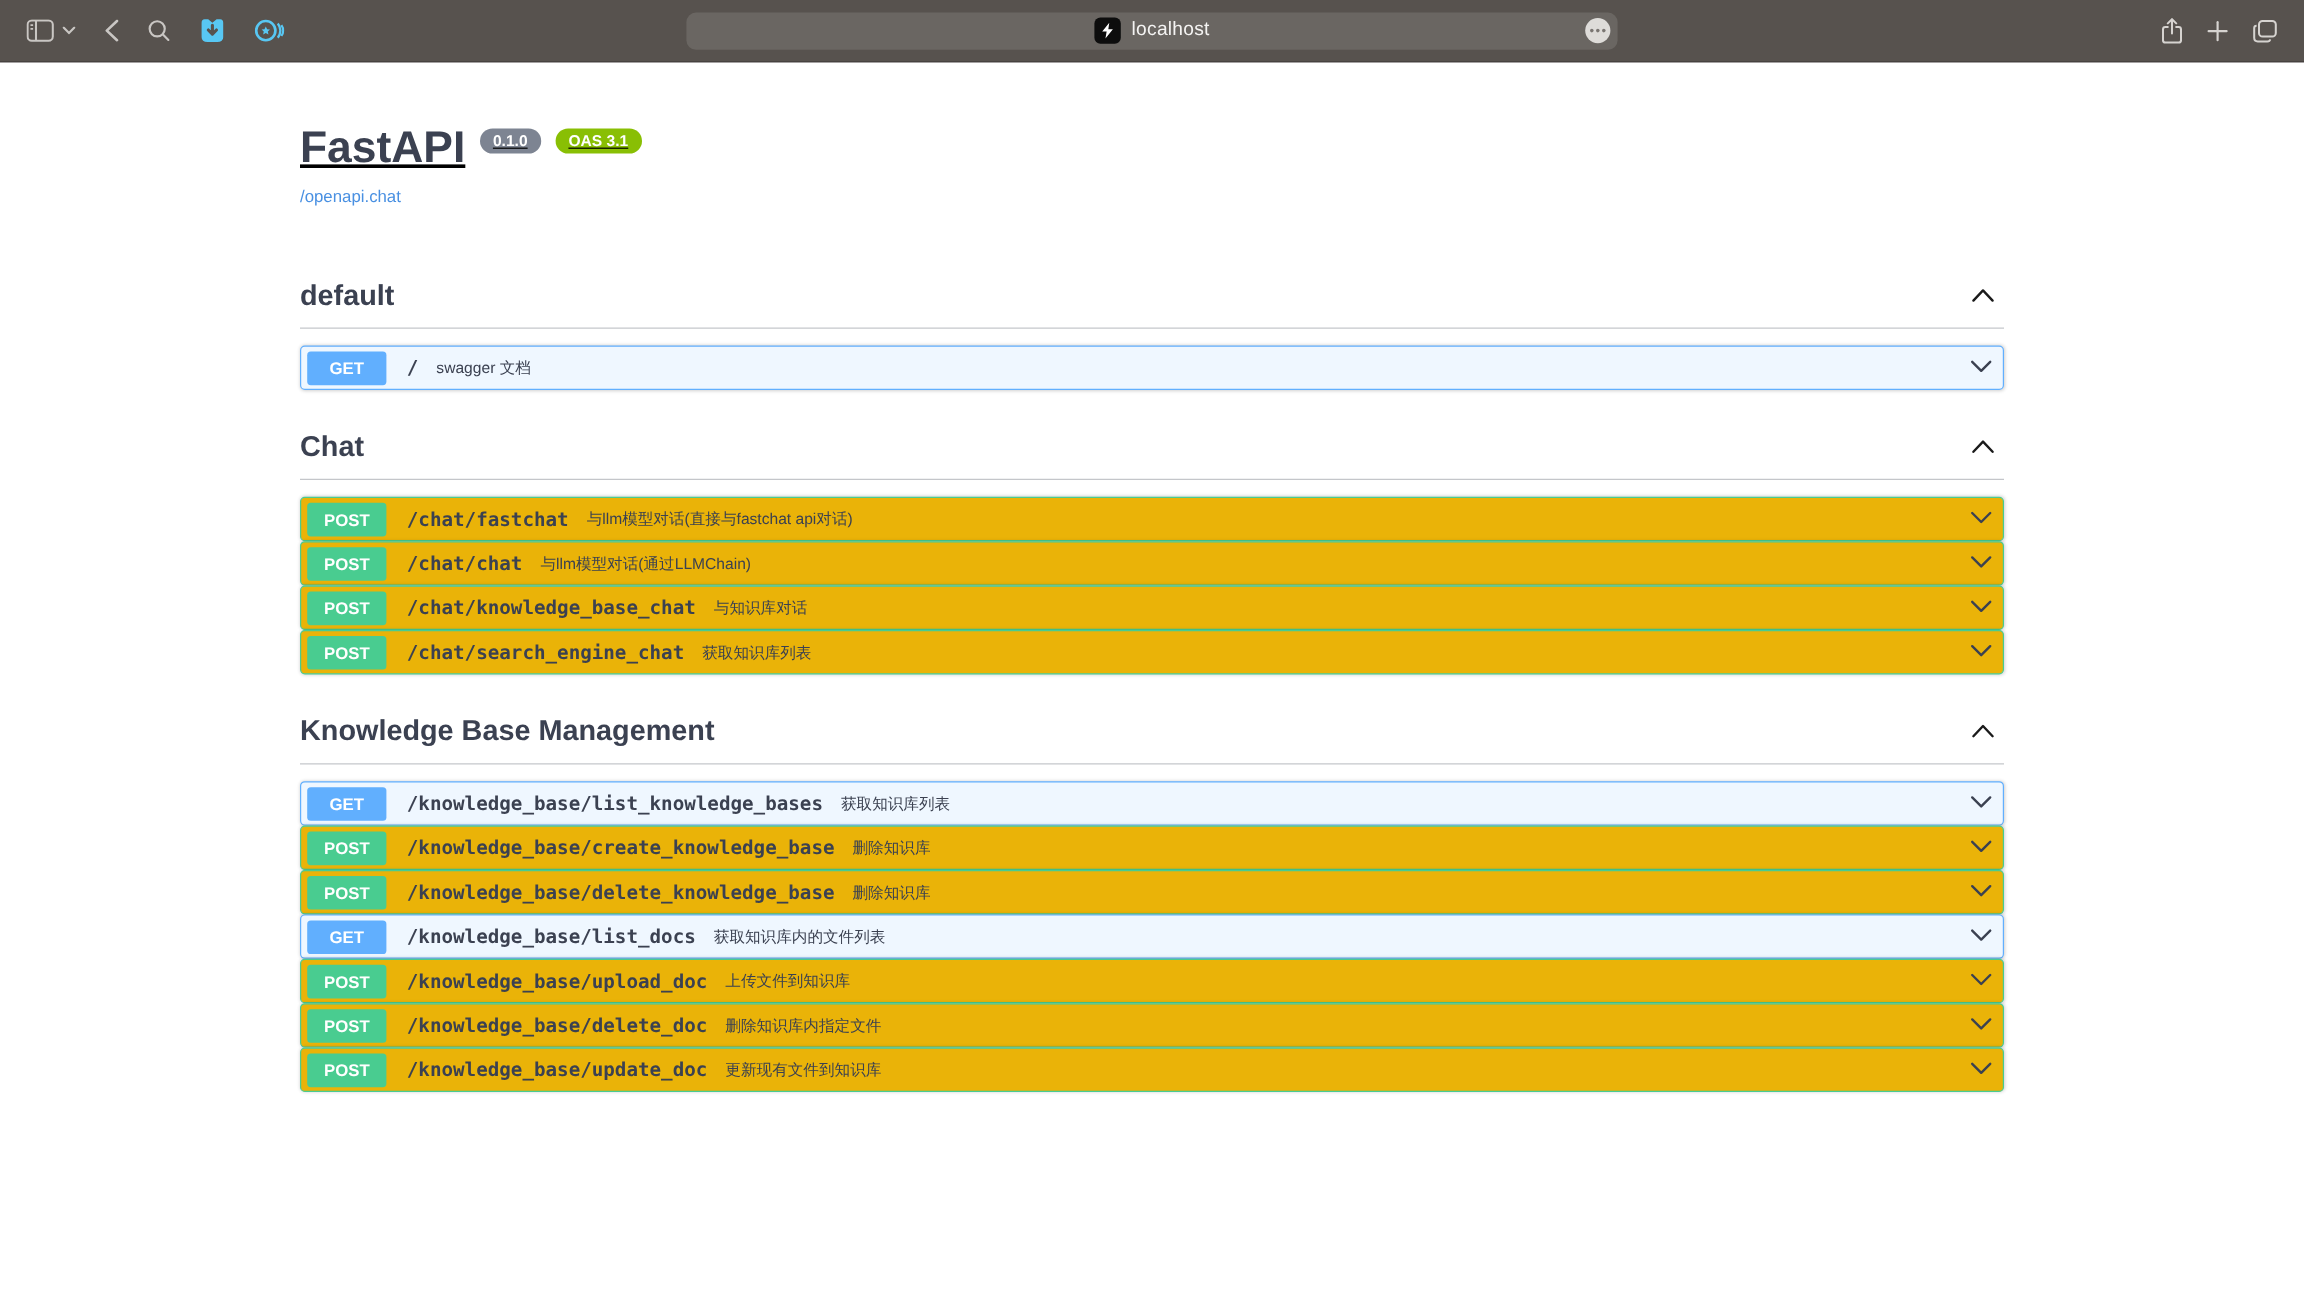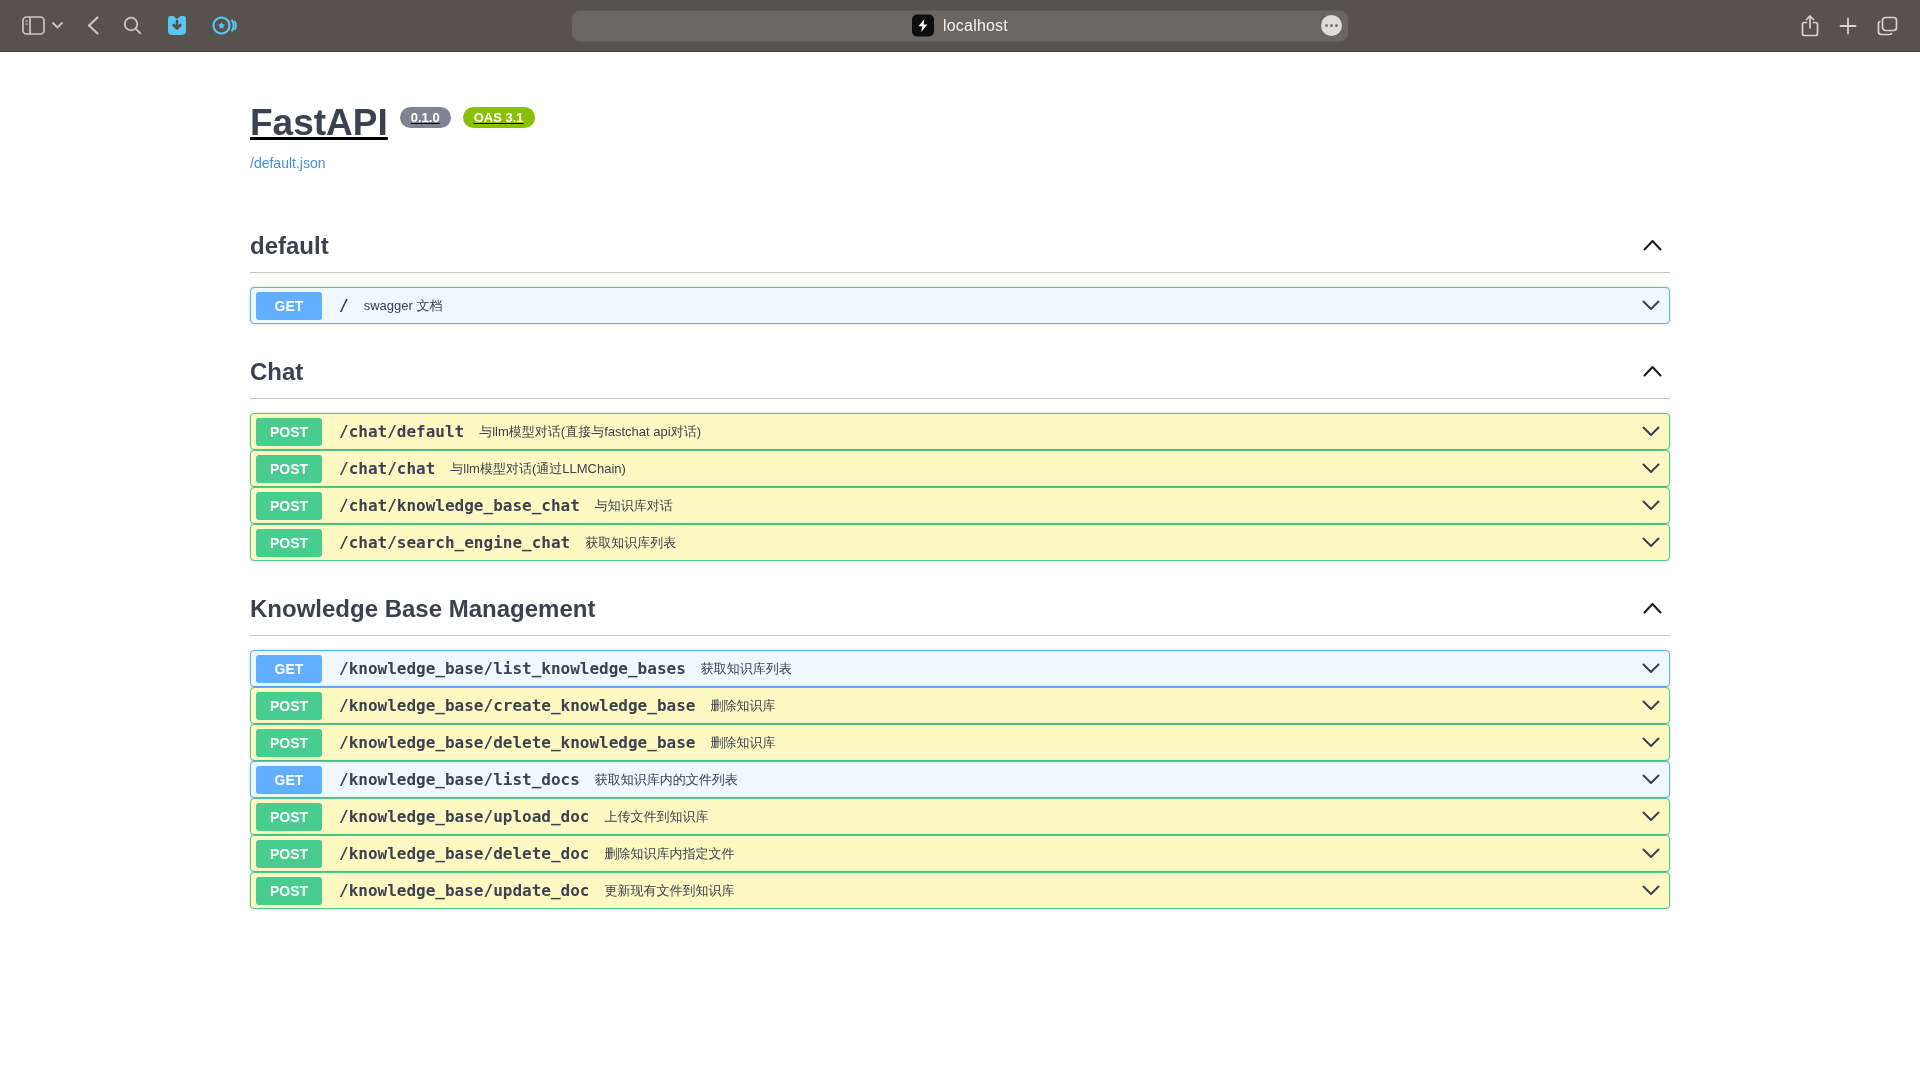--- a/index.html
+++ b/index.html
@@ -92,21 +92,21 @@
   .opblock {
     display: flex; align-items: center;
     height: 37px;
     border-radius: 4px;
     border: 1px solid;
     box-shadow: 0 0 3px rgba(0,0,0,.19);
     padding: 0 9px 0 5px;
     cursor: pointer;
   }
   .opblock.get  { background: #eff7ff; border-color: #61affe; }
-  .opblock.post { background: #fef9c3; border-color: #49cc90; }
+  .opblock.post { background: #eab308; border-color: #49cc90; }
 
   .method-badge {
     min-width: 66px; text-align: center;
     font-size: 14px; font-weight: bold; color: #ffffff;
     padding: 7px 0; border-radius: 3px; line-height: 1;
   }
   .opblock.get  .method-badge { background: #61affe; }
   .opblock.post .method-badge { background: #49cc90; }
 
   .endpoint-path {
@@ -229,21 +229,21 @@
 
 <div class="page">
   <div class="wrap">
 
     <div class="info">
       <div class="title-row">
         <span class="api-title">FastAPI</span>
         <span class="badge version">0.1.0</span>
         <span class="badge oas">OAS 3.1</span>
       </div>
-      <a class="spec-link" href="#">/default.json</a>
+      <a class="spec-link" href="#">/openapi.chat</a>
     </div>
 
     <div class="sections">
         <div class="tag-section">
     <div class="tag-header">
       <h3 class="tag-title">default</h3>
       <button class="expand-btn">
         <span>
           <svg width="19" height="12" viewBox="0 0 19 12" fill="none" stroke="#1b1b1b" stroke-width="2" stroke-linecap="round" stroke-linejoin="round">
             <polyline points="1.5,10.5 9.5,2 17.5,10.5"></polyline>
@@ -273,21 +273,21 @@
         <span>
           <svg width="19" height="12" viewBox="0 0 19 12" fill="none" stroke="#1b1b1b" stroke-width="2" stroke-linecap="round" stroke-linejoin="round">
             <polyline points="1.5,10.5 9.5,2 17.5,10.5"></polyline>
           </svg>
         </span>
       </button>
     </div>
     <div class="operations">
             <div class="opblock post">
     <span class="method-badge">POST</span>
-    <span class="endpoint-path">/chat/default</span>
+    <span class="endpoint-path">/chat/fastchat</span>
     <span class="endpoint-desc">与llm模型对话(直接与fastchat api对话)</span>
     <span class="op-arrow">
       <span>
         <svg width="18" height="11" viewBox="0 0 18 11" fill="none" stroke="#3b4151" stroke-width="2" stroke-linecap="round" stroke-linejoin="round">
           <polyline points="1.5,1.5 9,9 16.5,1.5"></polyline>
         </svg>
       </span>
     </span>
   </div>
             <div class="opblock post">

